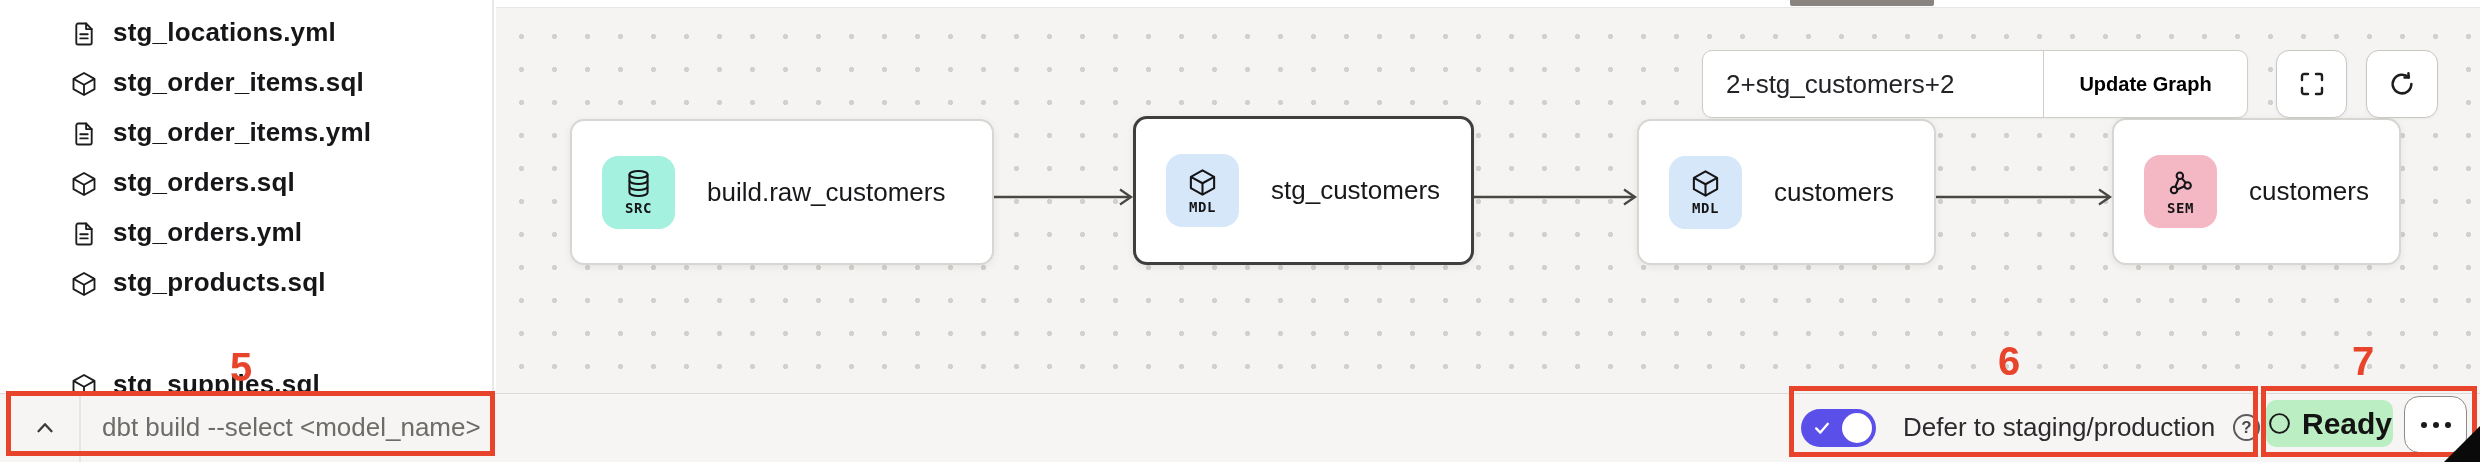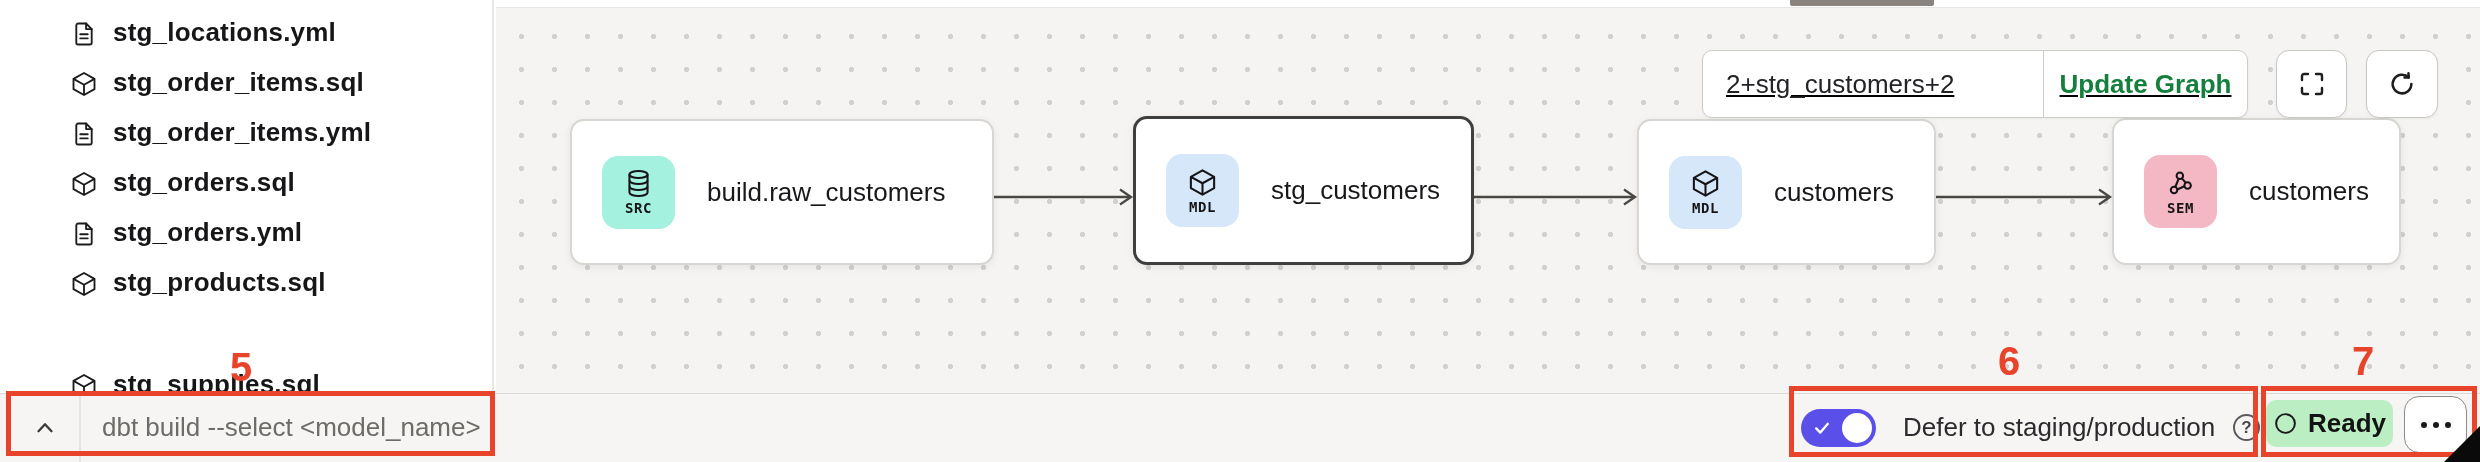--- a/index.html
+++ b/index.html
@@ -29,24 +29,24 @@
   .badge { width:73px; height:73px; border-radius:16px; display:flex; flex-direction:column; align-items:center; justify-content:center; gap:1px; flex:0 0 auto; }
   .badge svg { width:31px; height:31px; color:#151517; }
   .badge-type { font-family:"DejaVu Sans Mono", monospace; font-size:14px; font-weight:600; color:#141416; letter-spacing:0.5px; }
   .node-label { font-size:26px; color:#18181b; white-space:nowrap; }
 
   .edge { position:absolute; overflow:visible; }
   .edge line, .edge polyline { stroke:#4A4845; stroke-width:2.3; fill:none; }
 
   
   .selector-group { position:absolute; left:1702px; top:50px; width:546px; height:68px; background:#fff;
-    border:1.5px solid #CFCDCA; border-radius:10px; display:flex; align-items:stretch; box-shadow:0 1px 3px rgba(0,0,0,0.05);text-decoration:underline; }
+    border:1.5px solid #CFCDCA; border-radius:10px; display:flex; align-items:stretch; box-shadow:0 1px 3px rgba(0,0,0,0.05); }
   .selector-input { width:341px; border:none; outline:none; background:transparent; border-right:1.5px solid #CFCDCA;
     padding-left:23px; font-size:26px; color:#232327; font-family:"Liberation Sans", sans-serif; border-radius:10px 0 0 10px; }
-  .update-btn { flex:1; display:flex; align-items:center; justify-content:center; font-size:26px; font-weight:600; color:#15803d; cursor:pointer; border-radius:0 10px 10px 0; }
+  .update-btn { flex:1; display:flex; align-items:center; justify-content:center; font-size:20px; font-weight:600; color:#000000; cursor:pointer; border-radius:0 10px 10px 0; }
   .sq-btn { position:absolute; top:50px; height:68px; background:#fff; border:1.5px solid #C9C7C4; border-radius:13px;
     display:flex; align-items:center; justify-content:center; cursor:pointer; box-shadow:0 1px 3px rgba(0,0,0,0.05); }
   .sq-btn svg { width:32px; height:32px; color:#1e1e20; }
 
   
   .bottom-bar { position:absolute; left:0; top:393px; width:2480px; height:69px; background:#F6F5F3; border-top:1.5px solid #DCDBD9; }
   .chev-btn { position:absolute; left:24px; top:407px; width:42px; height:42px; display:flex; align-items:center; justify-content:center; cursor:pointer; }
   .chev-btn svg { width:26px; height:26px; color:#3a3a3c; }
   .bbar-divider { position:absolute; left:79px; top:394px; width:2px; height:68px; background:#E6E5E3; }
   .cmd-input { position:absolute; left:102px; top:404px; width:560px; height:46px; border:none; outline:none; background:transparent;
@@ -57,21 +57,21 @@
   .toggle .check { position:absolute; left:11px; top:9px; width:20px; height:20px; }
   .toggle .check svg { width:20px; height:20px; color:#fff; }
   .toggle .knob { position:absolute; right:4px; top:4px; width:30px; height:30px; border-radius:50%; background:#fff; }
   .defer-label { position:absolute; left:1903px; top:412px; font-size:26px; color:#2B2B2E; white-space:nowrap; }
   .help-icon { position:absolute; left:2233px; top:414px; width:27px; height:27px; border:2px solid #59595e; border-radius:50%;
     display:flex; align-items:center; justify-content:center; font-size:17px; font-weight:700; color:#48484d; cursor:pointer; }
 
   .ready-pill { position:absolute; left:2266px; top:400px; width:127px; height:47px; border-radius:10px;
     display:flex; align-items:center; justify-content:center; gap:10px; }
   .ready-pill svg { width:25px; height:25px; }
-  .ready-label { font-size:26px; font-weight:600; color:#131313; }
+  .ready-label { font-size:30px; font-weight:600; color:#131313; }
   .ellipsis-btn { position:absolute; left:2404px; top:396px; width:63px; height:57px; background:#fff; border:1.5px solid #8E8C89;
     border-radius:15px; display:flex; align-items:center; justify-content:center; gap:6px; cursor:pointer; }
   .ellipsis-btn i { width:6px; height:6px; border-radius:50%; background:#1a1a1a; }
 
   
   .anno-box { position:absolute; border:5px solid #E8432B; background:transparent; pointer-events:none; }
   .anno-num { position:absolute; font-size:40px; font-weight:700; color:#E8432B; pointer-events:none; }
   .corner-wedge { position:absolute; right:0; bottom:0; width:0; height:0; border-right:36px solid #0a0a0a; border-top:36px solid transparent; }
 </style>
 </head>

